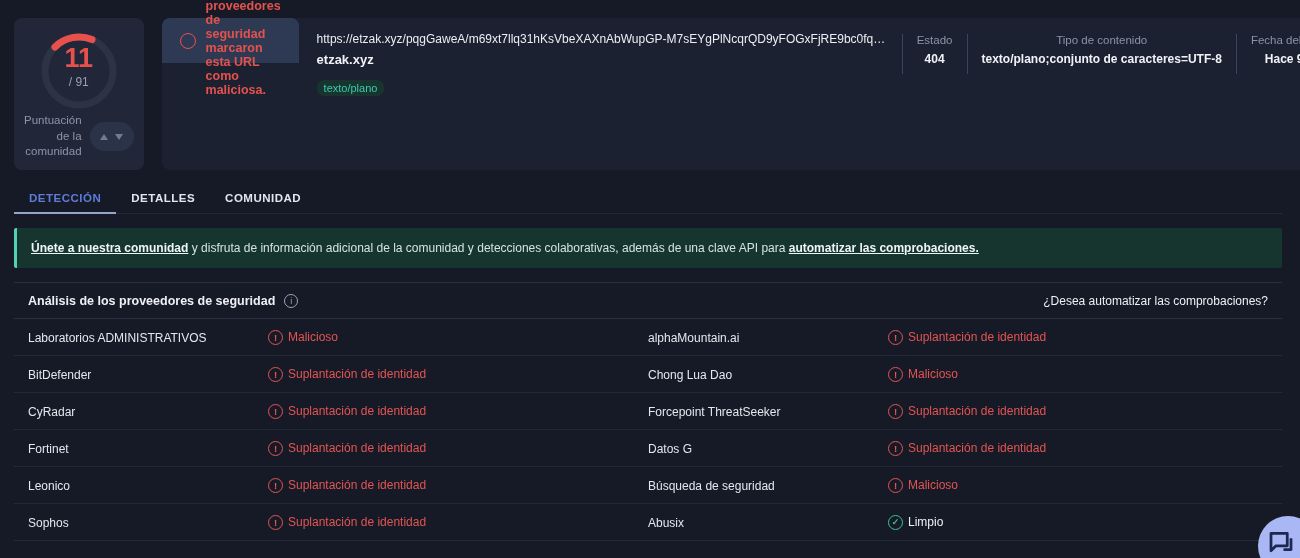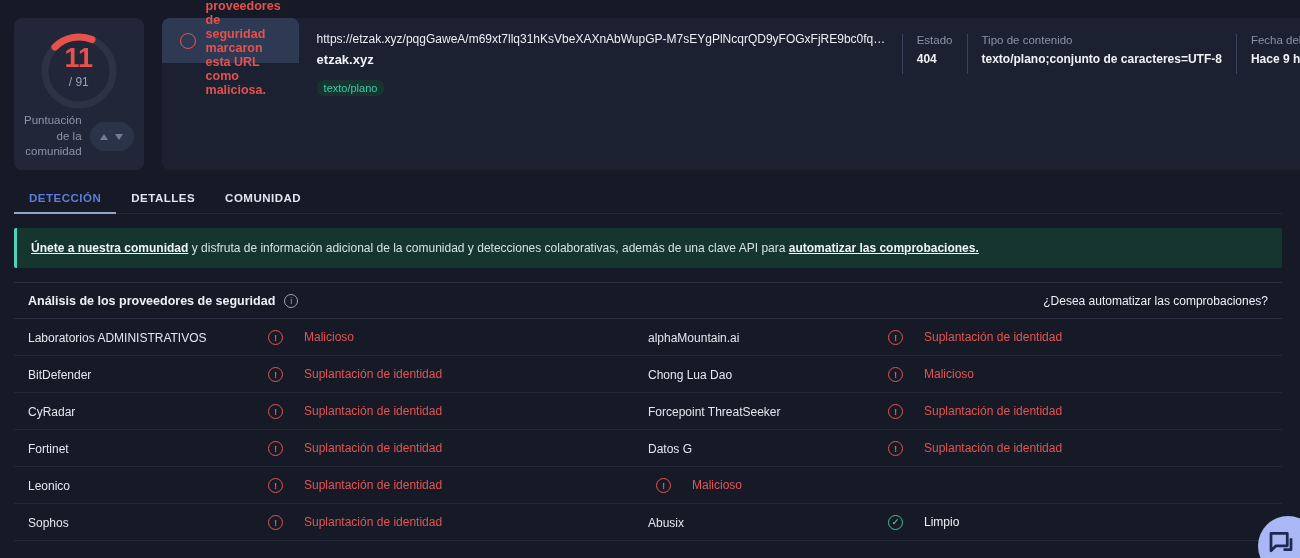--- a/index.html
+++ b/index.html
@@ -59,21 +59,21 @@
   .url-line {
     font-size:12px; color:#eceef4; white-space:nowrap; overflow:hidden;
     text-overflow:ellipsis; cursor:pointer;
   }
   .domain-line { font-size:13px; font-weight:bold; color:#f0f2f7; margin-top:6px; }
   .tag {
     display:inline-block; margin-top:13px; font-size:11px; color:#3fc9ae;
     background:#17342f; padding:2px 7px; border-radius:7px; cursor:pointer;
   }
   .meta-block { display:flex; align-items:flex-start; gap:0; padding-top:2px; flex:none; }
-  .meta-col { padding:0 14px; border-left:1px solid #3a445e; min-height:40px; }
+  .meta-col { padding:0 14px; border-left:1px solid #3a445e; min-height:40px;text-align:center; }
   .meta-label { font-size:11.5px; color:#8b93a7; }
   .meta-value { font-size:12px; font-weight:bold; color:#f0f2f7; margin-top:6px; }
   .globe-btn {
     width:40px; height:40px; border-radius:50%; border:1px solid #4a5370;
     background:transparent; display:flex; align-items:center; justify-content:center;
     margin-left:14px; cursor:pointer; flex:none;
   }
 
   
   .tabs { display:flex; margin:22px 18px 0 14px; border-bottom:1px solid #242938; }
@@ -108,21 +108,21 @@
     justify-content:center; cursor:pointer;
   }
   .automate-link { font-size:12px; color:#eef0f5; cursor:pointer; }
 
   .rows { margin:0 18px 0 14px; }
   .trow {
     display:grid; grid-template-columns:232px 1fr 232px 1fr; align-items:center;
     height:37px; border-bottom:1px solid #242938; padding:0 14px;
   }
   .vname { font-size:12px; color:#e4e7ee; }
-  .verdict { display:flex; align-items:center; gap:21px;padding-left:8px; }
+  .verdict { display:flex; align-items:center; gap:5px;padding-left:8px; }
   .vicon {
     width:15px; height:15px; border:1.3px solid currentColor; border-radius:50%;
     display:inline-flex; align-items:center; justify-content:center;
     font-size:9.5px; font-weight:bold; flex:none;
   }
   .verdict.malicious { color:#e35452; }
   .verdict.malicious .vicon::before { content:"!"; }
   .verdict.malicious .vtext { color:#e35452; font-size:12px; }
   .verdict.clean .vicon { color:#3ec28f; }
   .verdict.clean .vicon::before { content:"✓"; font-size:9px; }
@@ -293,20 +293,23 @@
   </div>
 
   <div class="trow">
     <div class="cell">
       <span class="vname">Leonico</span>
     </div>
     <div class="cell verdict malicious">
       <span class="vicon"></span>
       <span class="vtext">Suplantación de identidad</span>
     </div>
+    <div class="cell">
+      <span class="vname">Búsqueda de seguridad</span>
+    </div>
     <div class="cell verdict malicious">
       <span class="vicon"></span>
       <span class="vtext">Malicioso</span>
     </div>
   </div>
 
   <div class="trow">
     <div class="cell">
       <span class="vname">Sophos</span>
     </div>

